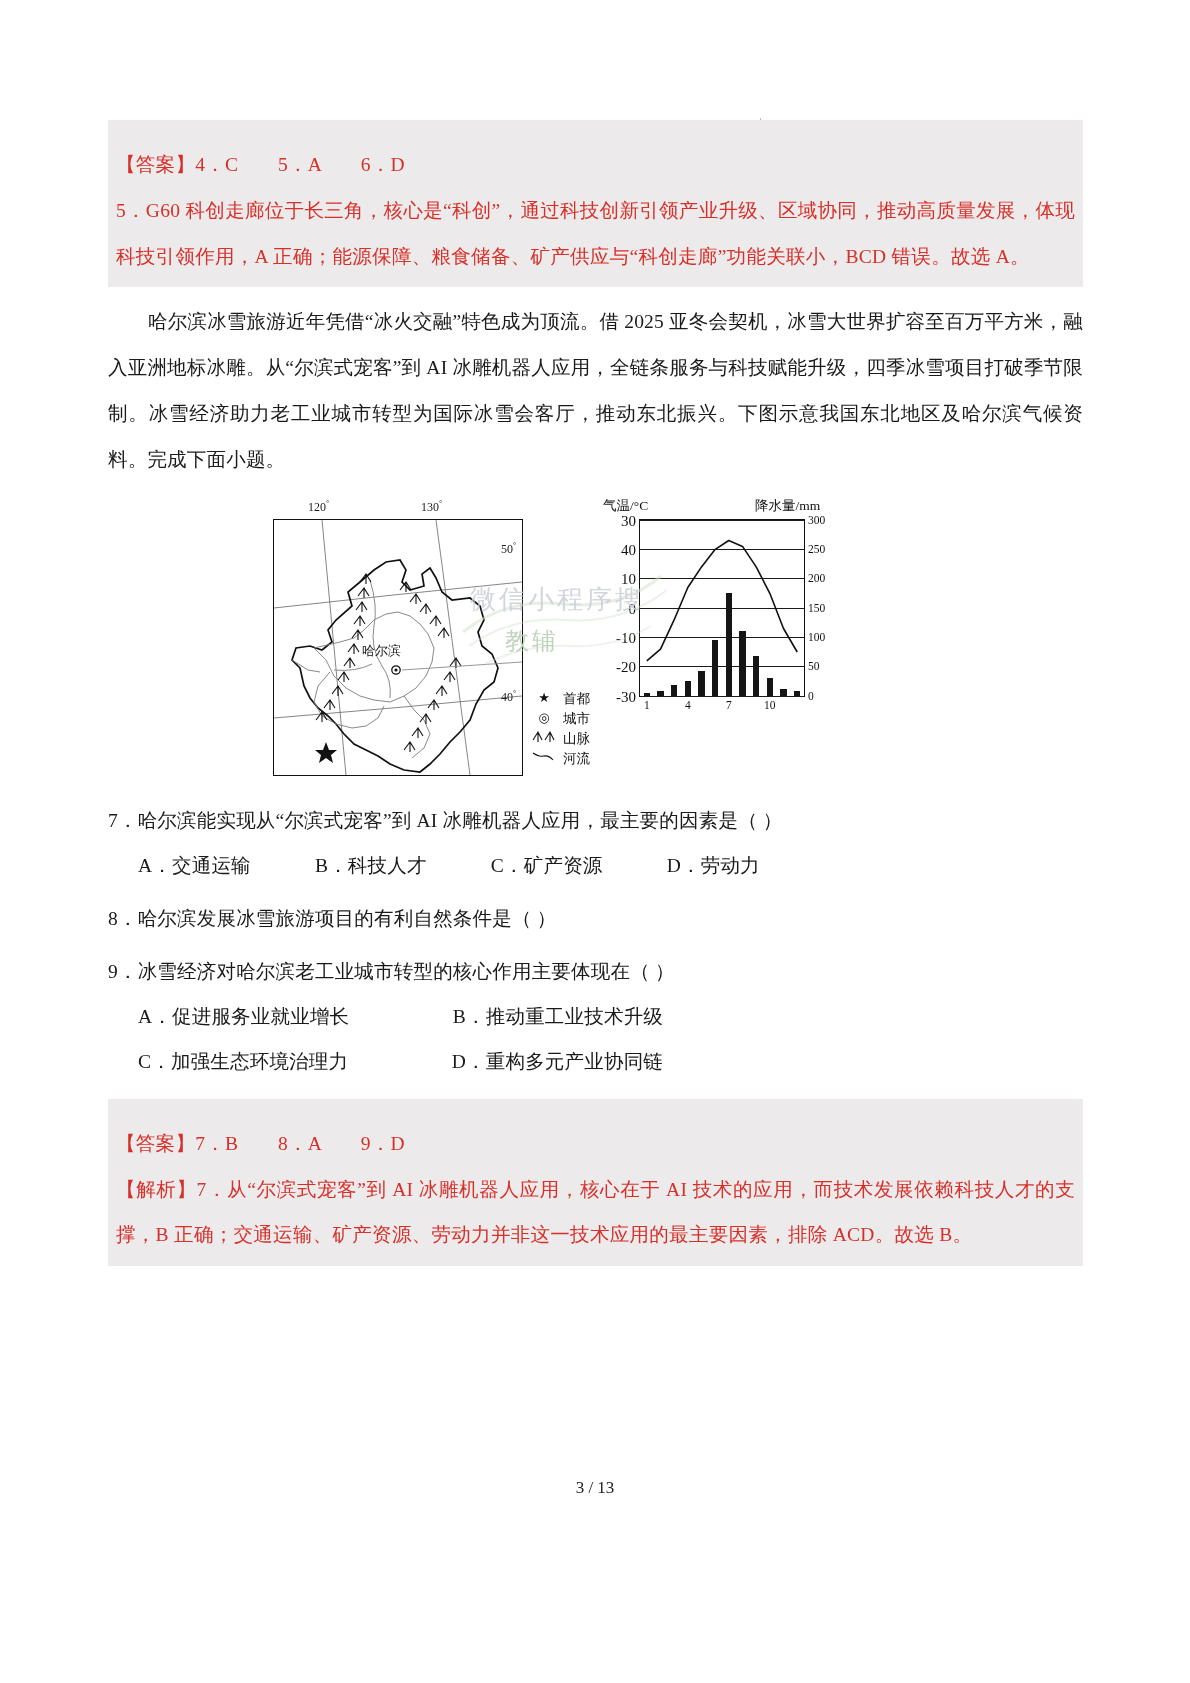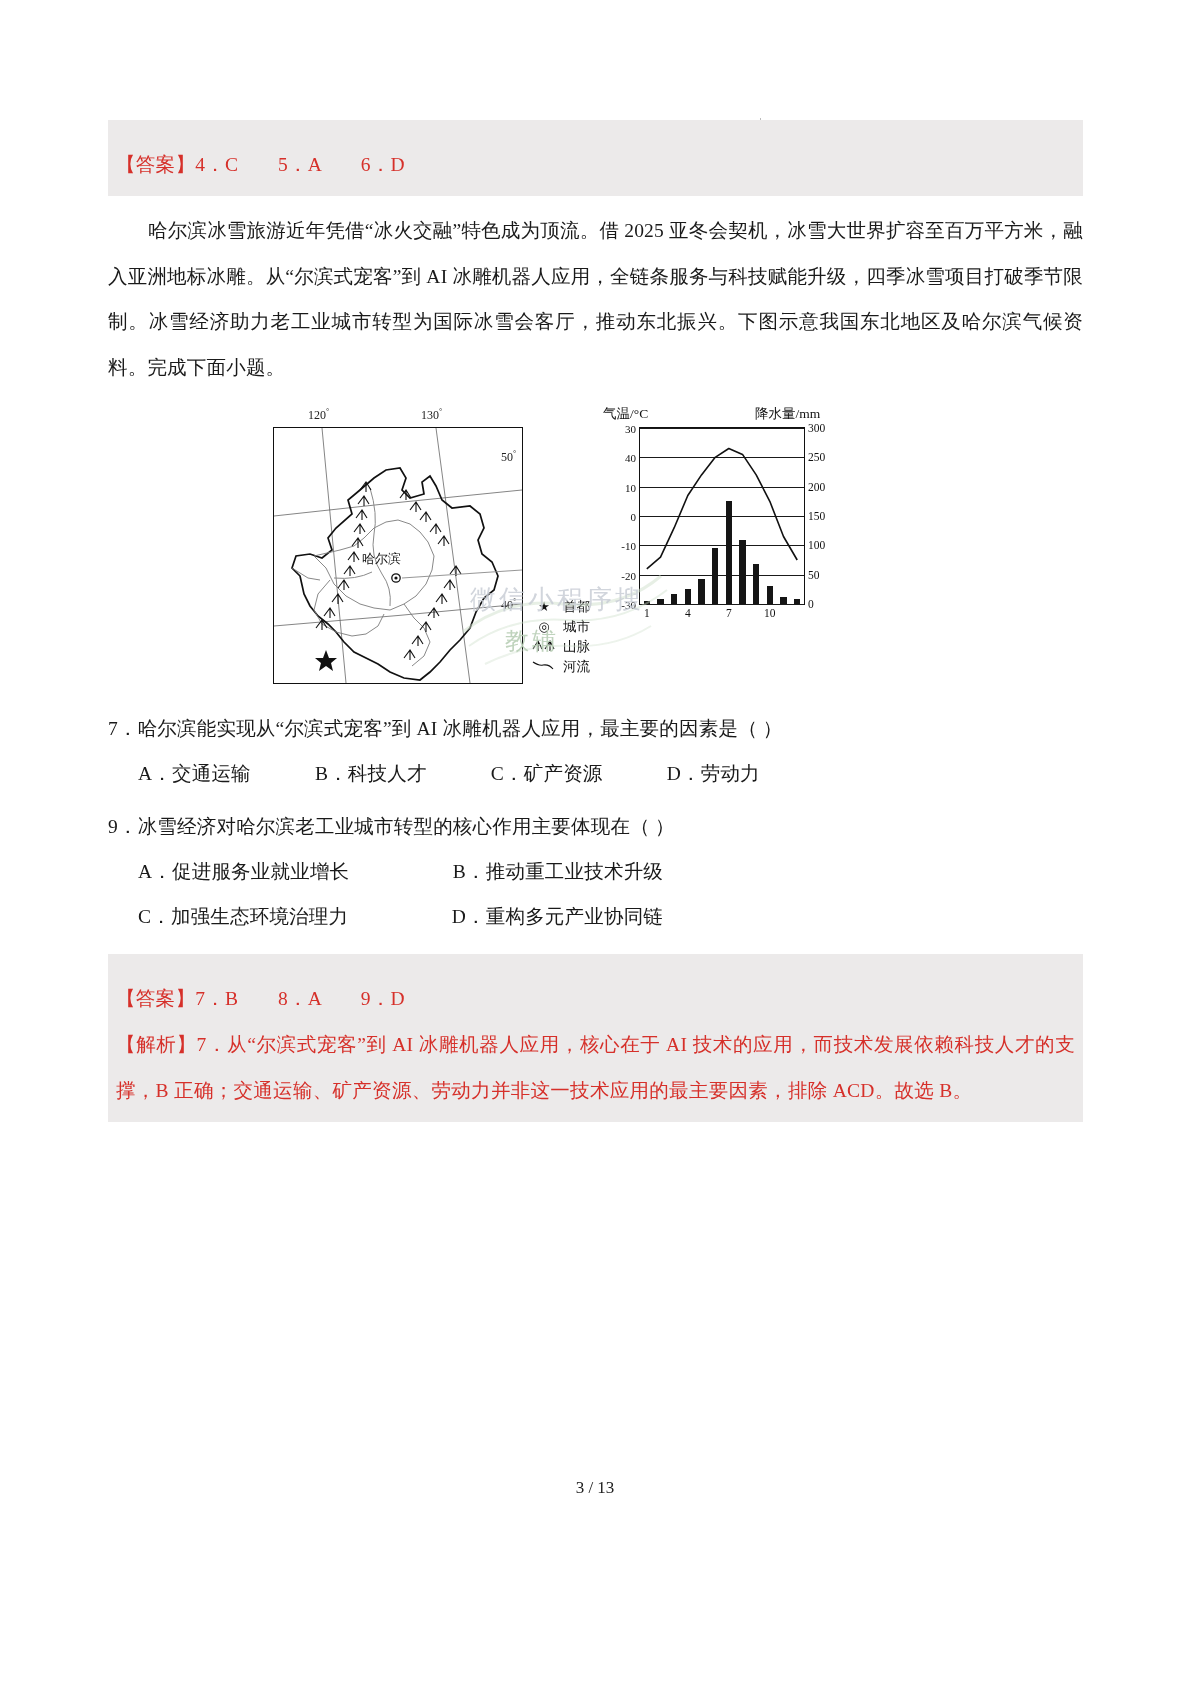--- a/index.html
+++ b/index.html
@@ -164,21 +164,21 @@
     position: absolute;
     left: 0;
     width: 100%;
     height: 0;
     border-top: 1.2px solid #1a1a1a;
   }
   .ytick-l {
     position: absolute;
     right: 100%;
     margin-right: 4px;
-    font-size: 11px;
+    font-size: 15px;
     color: #111;
     transform: translateY(-50%);
     white-space: nowrap;
   }
   .ytick-r {
     position: absolute;
     left: 100%;
     margin-left: 4px;
     font-size: 11.5px;
     color: #111;
@@ -255,20 +255,21 @@
 <body>
 
 <div class="page">
 
   <div class="tick-mark"></div>
 
   <div class="content">
 
     <div class="shaded">
       <p class="ans-line">【答案】4．C　　5．A　　6．D</p>
+      <p>5．G60 科创走廊位于长三角，核心是“科创”，通过科技创新引领产业升级、区域协同，推动高质量发展，体现科技引领作用，A 正确；能源保障、粮食储备、矿产供应与“科创走廊”功能关联小，BCD 错误。故选 A。</p>
     </div>
 
     <p class="body-para">哈尔滨冰雪旅游近年凭借“冰火交融”特色成为顶流。借 2025 亚冬会契机，冰雪大世界扩容至百万平方米，融入亚洲地标冰雕。从“尔滨式宠客”到 AI 冰雕机器人应用，全链条服务与科技赋能升级，四季冰雪项目打破季节限制。冰雪经济助力老工业城市转型为国际冰雪会客厅，推动东北振兴。下图示意我国东北地区及哈尔滨气候资料。完成下面小题。</p>
 
     <div class="figure">
       <div class="fig-inner">
 
         <div class="lon-label" style="left:35px; top:2px;"><span>120</span><span class="deg">°</span></div>
         <div class="lon-label" style="left:148px; top:2px;"><span>130</span><span class="deg">°</span></div>
 
@@ -423,20 +424,21 @@
               <div class="xtick" style="left: 129.833px;">10</div>
             </div>
         </div>
 
       </div>
     </div>
 
     <p class="q">7．哈尔滨能实现从“尔滨式宠客”到 AI 冰雕机器人应用，最主要的因素是（   ）</p>
     <p class="opts">A．交通运输　　　 B．科技人才　　　 C．矿产资源　　　 D．劳动力</p>
 
+    <p class="q">8．哈尔滨发展冰雪旅游项目的有利自然条件是（   ）</p>
 
     <p class="q">9．冰雪经济对哈尔滨老工业城市转型的核心作用主要体现在（   ）</p>
     <p class="opts">A．促进服务业就业增长　　　　　 B．推动重工业技术升级</p>
     <p class="opts">C．加强生态环境治理力　　　　　 D．重构多元产业协同链</p>
 
     <div class="shaded" style="margin-top:18px;">
       <p class="ans-line">【答案】7．B　　8．A　　9．D</p>
       <p>【解析】7．从“尔滨式宠客”到 AI 冰雕机器人应用，核心在于 AI 技术的应用，而技术发展依赖科技人才的支撑，B 正确；交通运输、矿产资源、劳动力并非这一技术应用的最主要因素，排除 ACD。故选 B。</p>
     </div>
 

